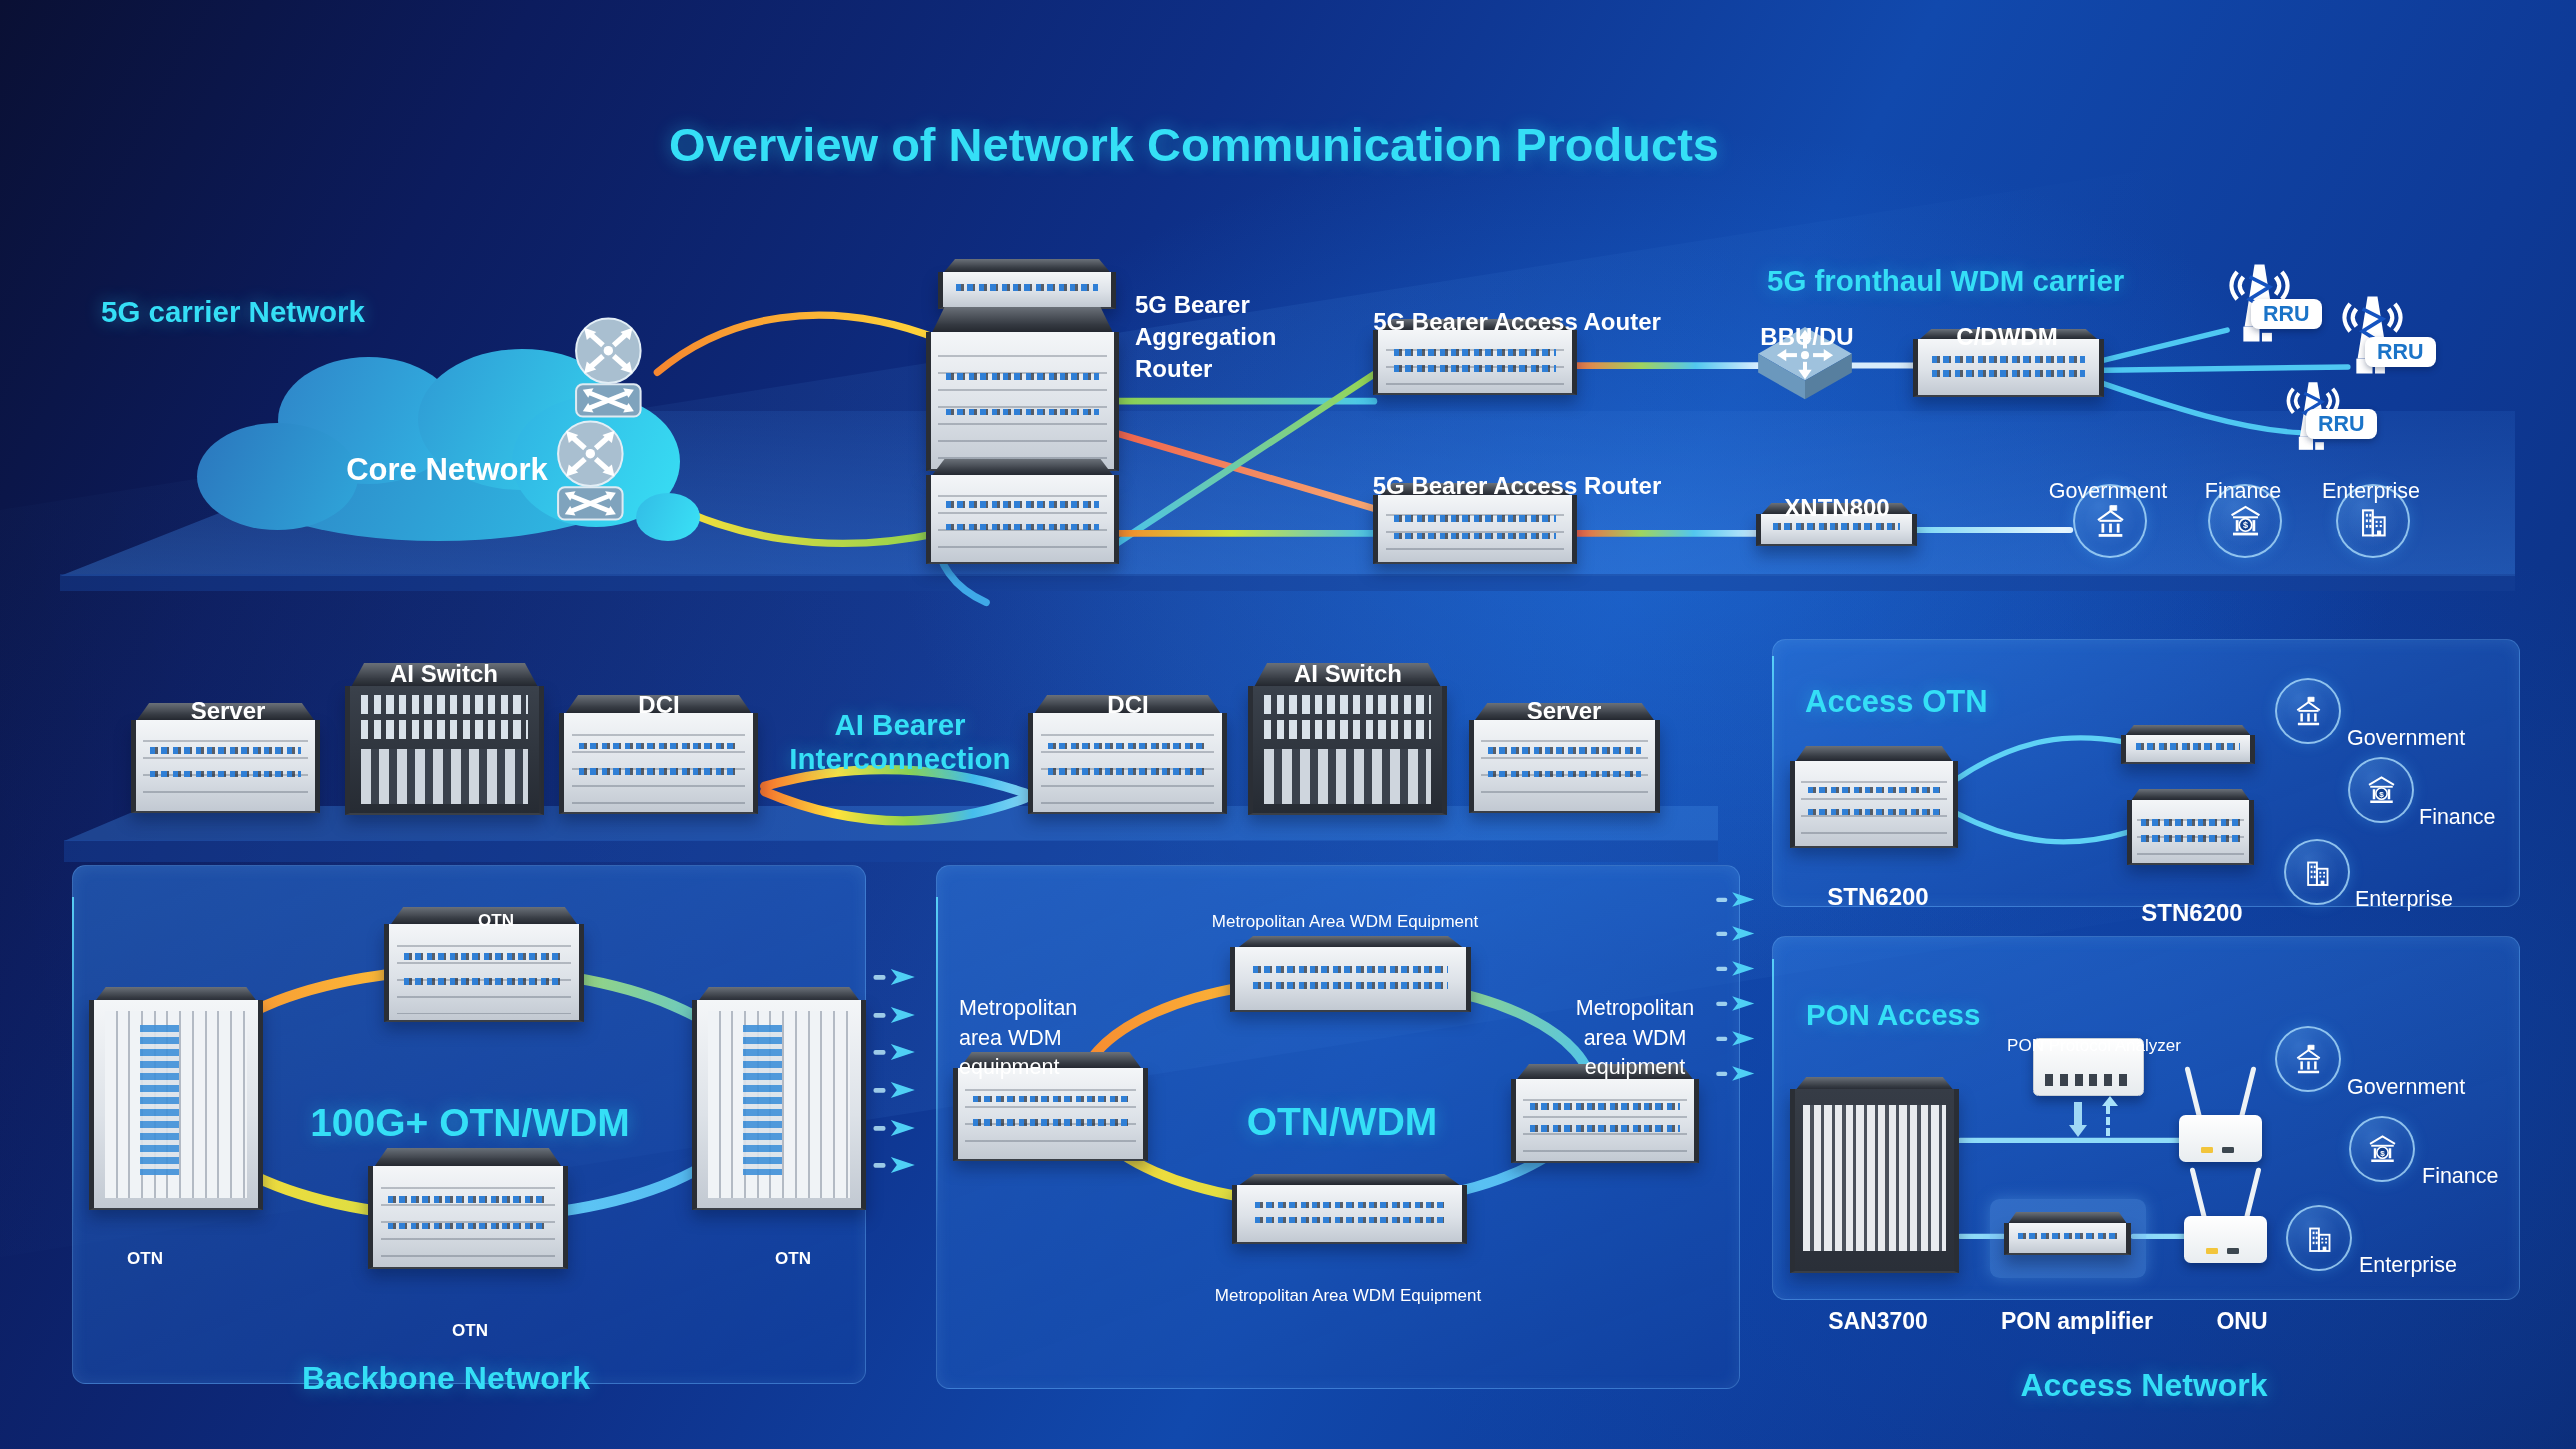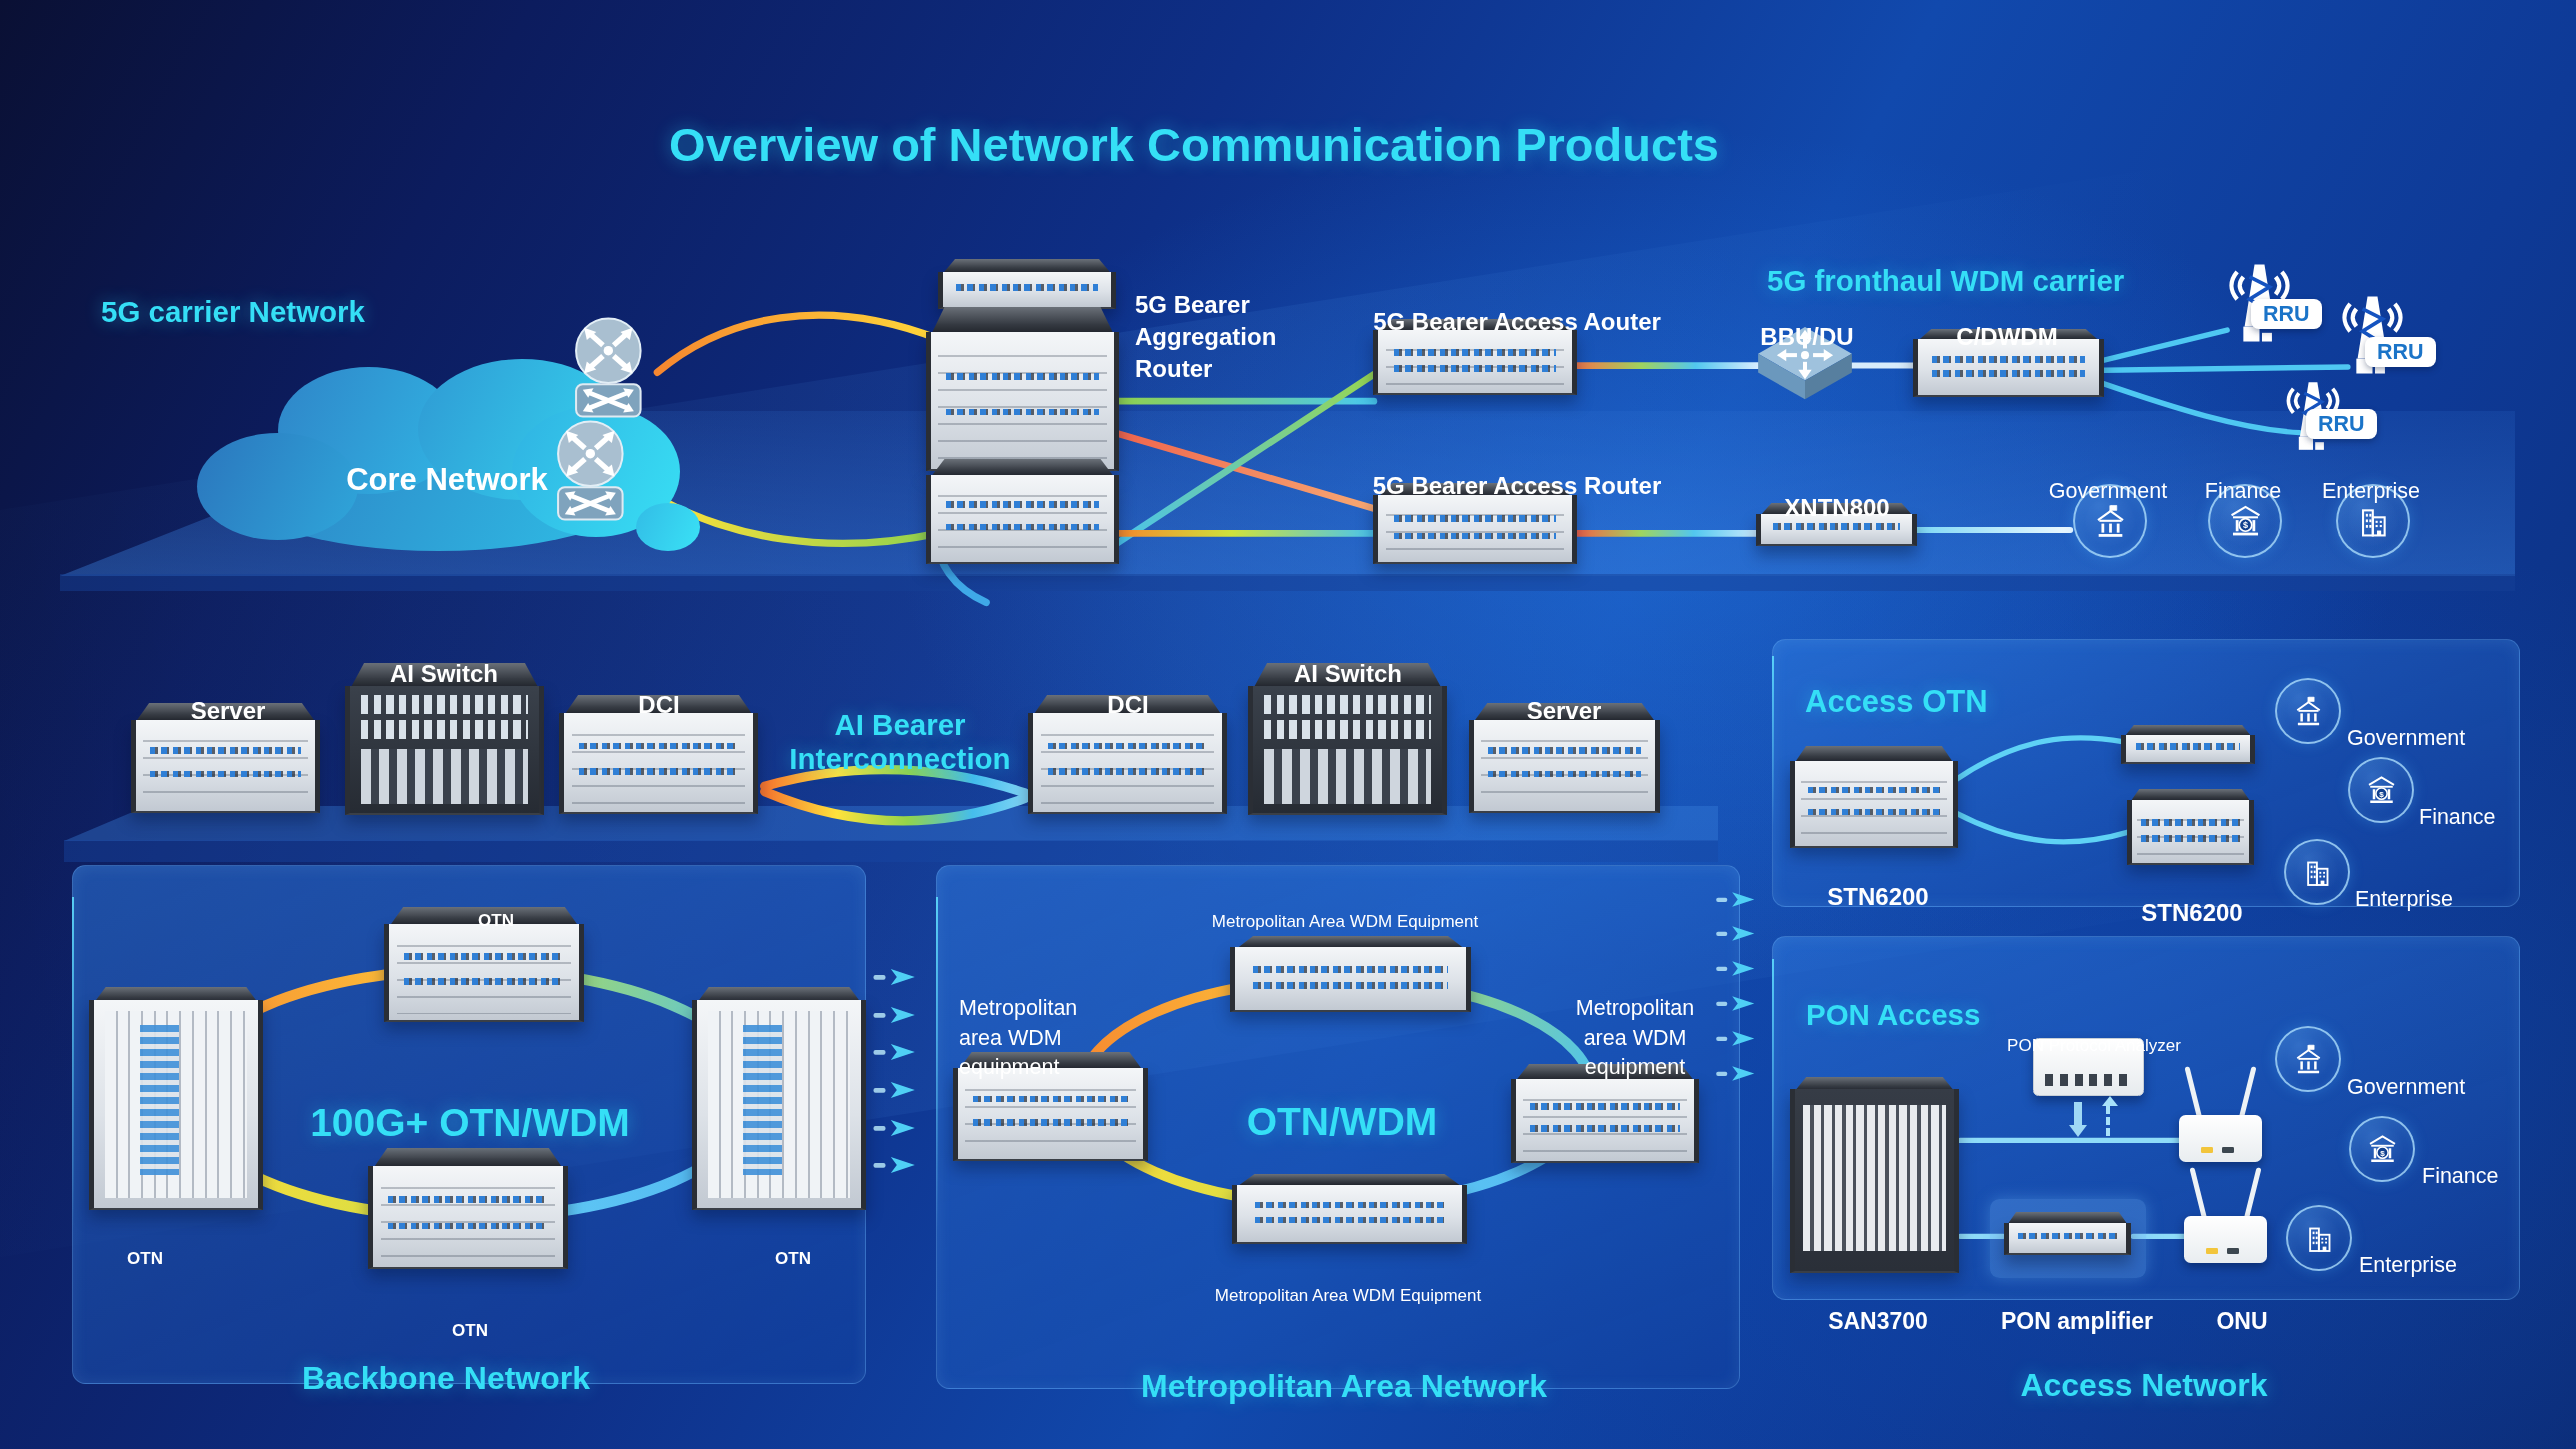--- a/index.html
+++ b/index.html
@@ -243,21 +243,21 @@
 
     <path d="M 2922 1700 L 3248 1700" stroke="#8fdcf8" stroke-width="8" fill="none" stroke-linecap="round"></path>
     <path d="M 2922 1843 L 2986 1843" stroke="#8fdcf8" stroke-width="8" fill="none" stroke-linecap="round"></path>
     <path d="M 3180 1843 L 3256 1843" stroke="#8fdcf8" stroke-width="8" fill="none" stroke-linecap="round"></path>
   </svg>
 
   <div class="t ctr cy b glow fs70" style="left:1194px;top:89px;">Overview of Network Communication Products</div>
 
   <div class="t cy b glow fs44" style="left:101px;top:267px;">5G carrier Network</div>
 
-  <div class="cloud" style="left:197px;top:359px;width:500px;height:201px;">
+  <div class="cloud" style="left:197px;top:349px;width:500px;height:201px;">
     <div class="c" style="left:27px;top:54px;width:429px;height:138px;background:linear-gradient(115deg,#2d7dc2,#2fc2e8);"></div>
     <div class="c" style="left:81px;top:8px;width:181px;height:127px;background:linear-gradient(115deg,#2f85c8,#31b5e4);"></div>
     <div class="c" style="left:221px;top:0px;width:208px;height:141px;background:linear-gradient(115deg,#2f9ad4,#35d6f0);"></div>
     <div class="c" style="left:0px;top:74px;width:161px;height:107px;background:linear-gradient(115deg,#2b76bd,#2fa6da);"></div>
     <div class="c" style="left:315px;top:47px;width:168px;height:131px;background:linear-gradient(115deg,#30b2e2,#38dff4);"></div>
     <div class="c" style="left:439px;top:144px;width:64px;height:48px;background:linear-gradient(115deg,#32bce6,#3ae2f6);"></div>
     <div class="t ctr b fs46" style="left:250px;top:75px;position:absolute;">Core Network</div>
   </div>
 
   <svg class="dev" style="left:568px;top:317px;" width="82" height="101" viewBox="0 0 122 150">
@@ -697,21 +697,20 @@
       </div>
   </div>
   <div class="dev" style="left:1232px;top:1174px;width:235px;height:70px;">
     <div class="lid"></div>
       <div class="body">
         <div class="prow a"></div>
         <div class="prow b"></div>
       </div>
   </div>
   <div class="t ctr fs34" style="left:1348px;top:1258px;">Metropolitan Area WDM Equipment</div>
-  <div class="t ctr cy b glow fs48" style="left:1344px;top:1340px;">Metropolitan Area Network</div>
 
   <svg class="darr" style="left:872px;top:967px;" width="59" height="20" viewBox="0 0 88 30">
       <rect x="2" y="12" width="18" height="7" rx="3" fill="#bfeffc" opacity=".8"></rect>
       <polygon points="28,3 64,15 28,27 37,15" fill="#4fd0f5"></polygon>
     </svg>
   <svg class="darr" style="left:872px;top:1005px;" width="59" height="20" viewBox="0 0 88 30">
       <rect x="2" y="12" width="18" height="7" rx="3" fill="#bfeffc" opacity=".8"></rect>
       <polygon points="28,3 64,15 28,27 37,15" fill="#4fd0f5"></polygon>
     </svg>
   <svg class="darr" style="left:872px;top:1042px;" width="59" height="20" viewBox="0 0 88 30">

